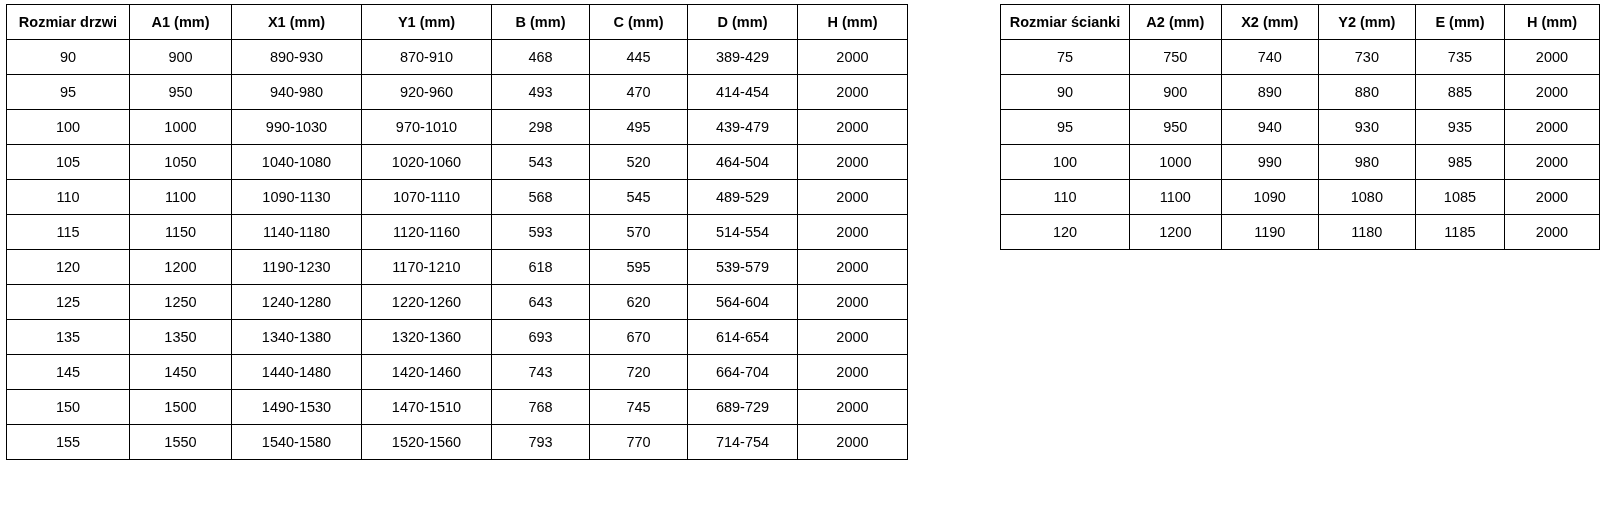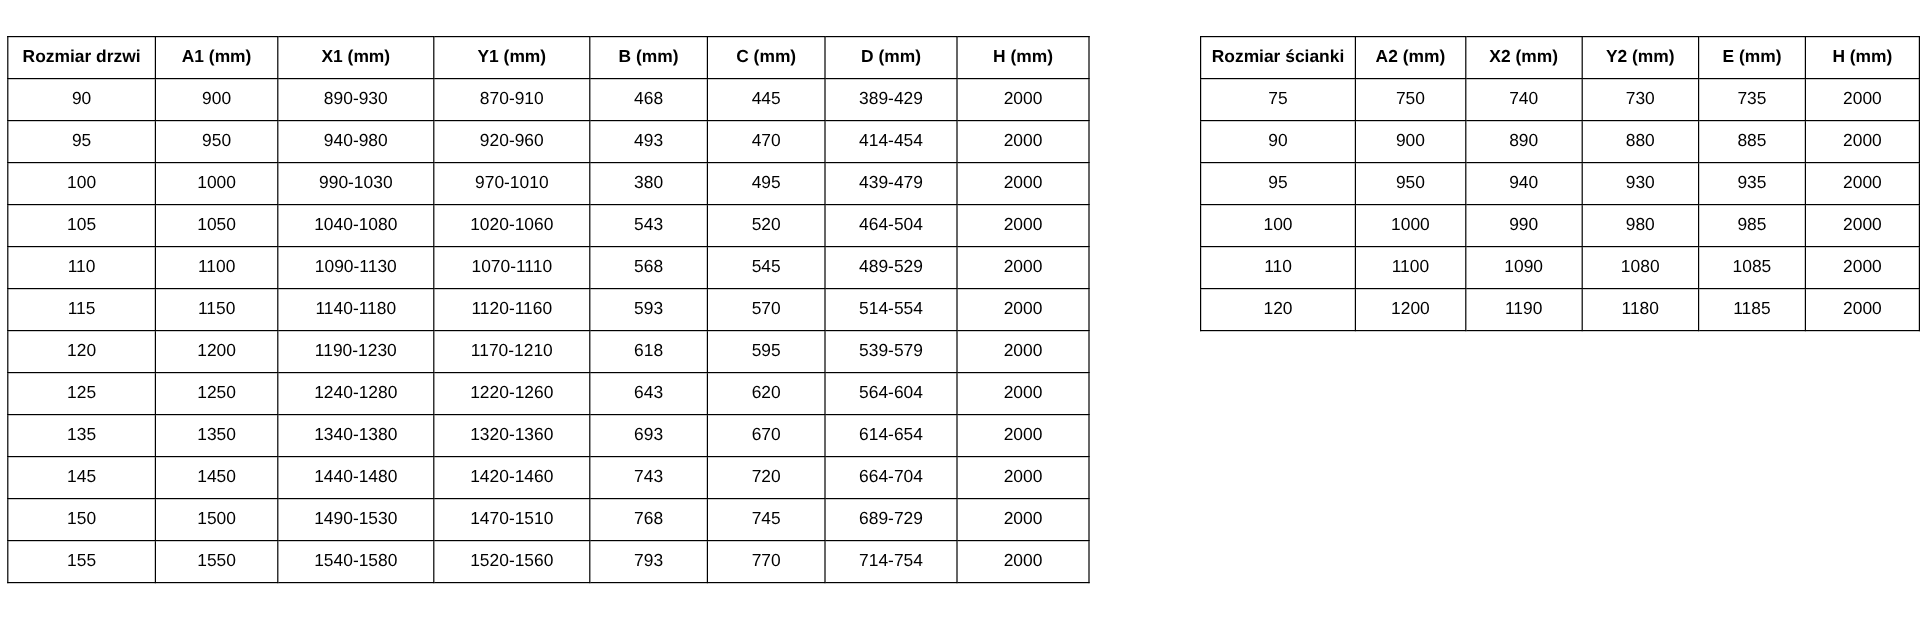--- a/index.html
+++ b/index.html
@@ -11,21 +11,20 @@
     width: 1600px;
     height: 515px;
     font-family: "Liberation Sans", sans-serif;
     color: #000000;
     overflow: hidden;
   }
   .page {
     position: relative;
     width: 1600px;
     height: 419px;
-    margin-top: 26px;
   }
   .table-wrap {
     position: absolute;
     top: 4px;
   }
   #doors-wrap { left: 6px; }
   #walls-wrap { left: 1000px; }
 
   table.spec {
     border-collapse: collapse;
@@ -114,21 +113,21 @@
             <td>493</td>
             <td>470</td>
             <td>414-454</td>
             <td>2000</td>
           </tr>
           <tr>
             <td>100</td>
             <td>1000</td>
             <td>990-1030</td>
             <td>970-1010</td>
-            <td>380</td>
+            <td>298</td>
             <td>495</td>
             <td>439-479</td>
             <td>2000</td>
           </tr>
           <tr>
             <td>105</td>
             <td>1050</td>
             <td>1040-1080</td>
             <td>1020-1060</td>
             <td>543</td>

